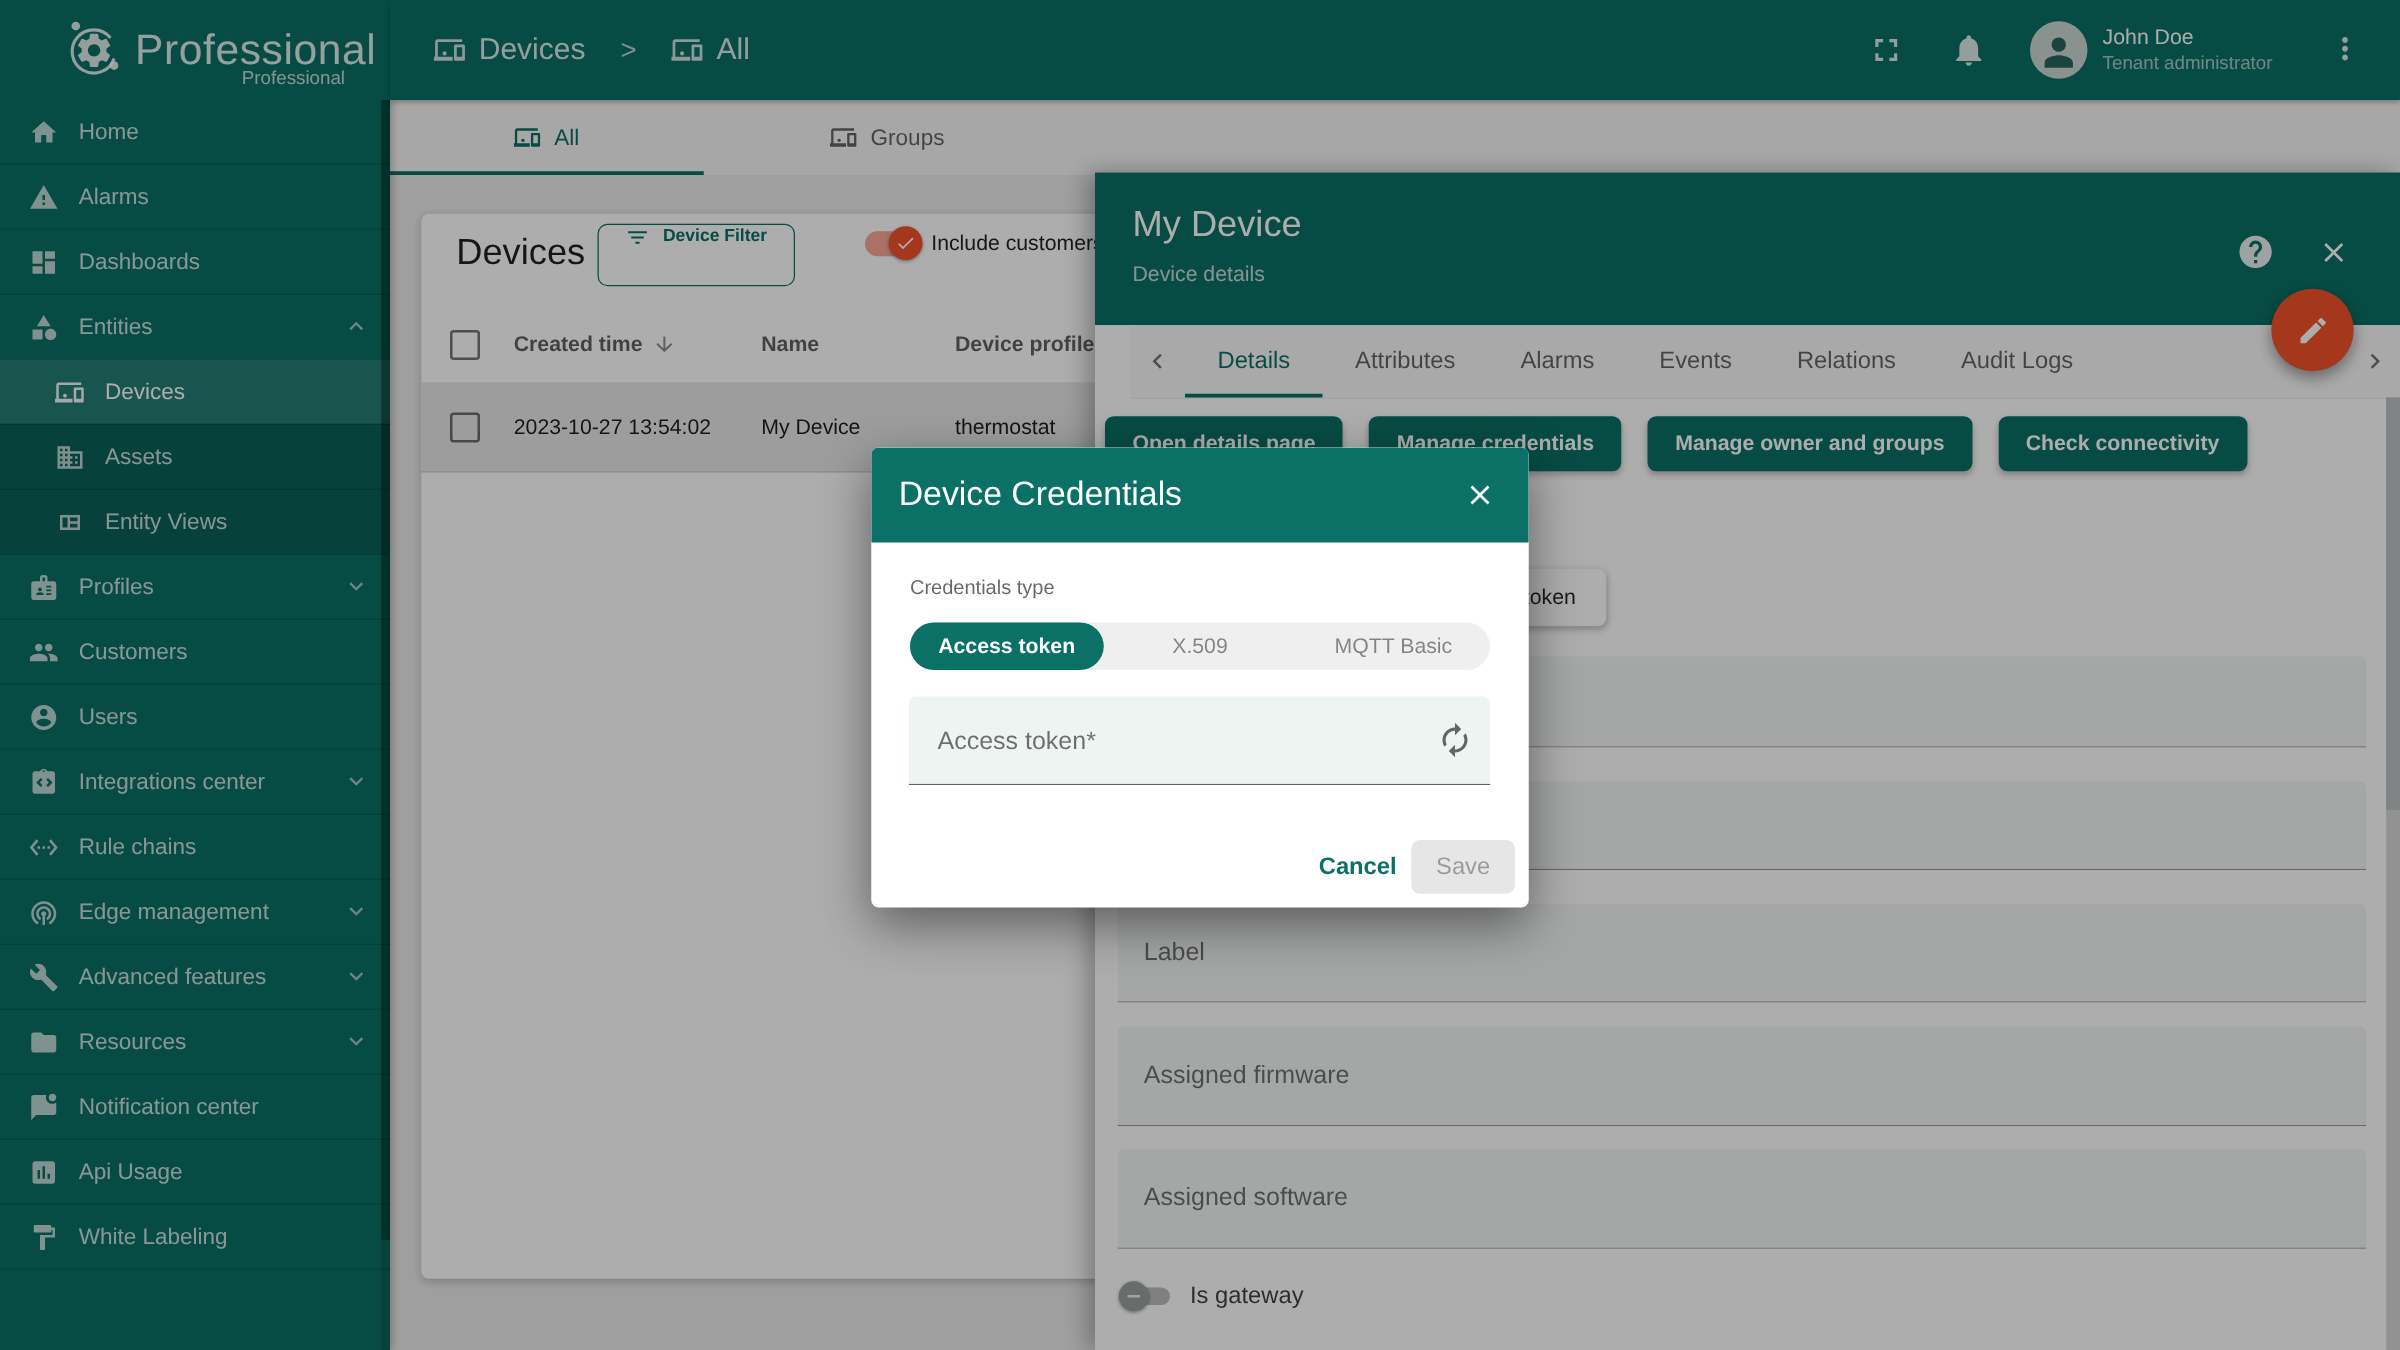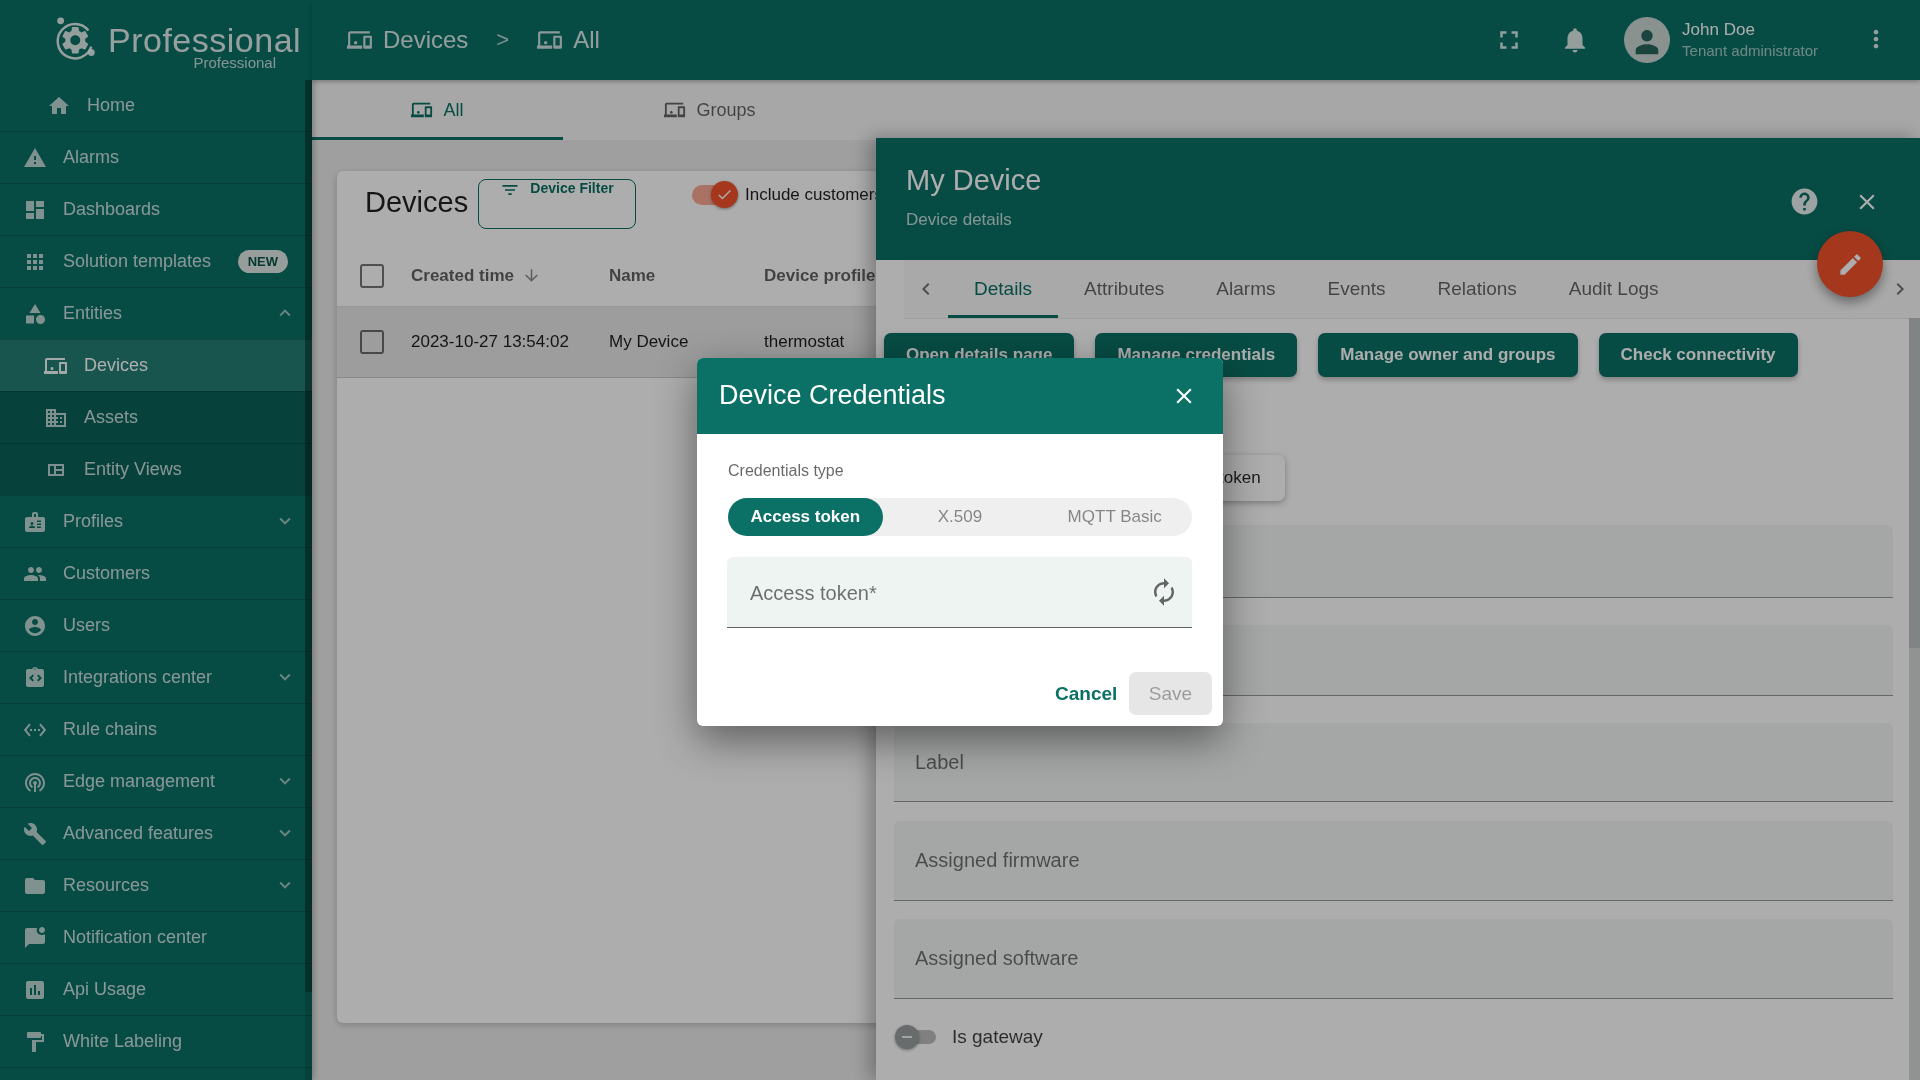--- a/index.html
+++ b/index.html
@@ -10,21 +10,21 @@
   #sidebar{position:absolute;left:0;top:0;width:312px;height:1080px;background:var(--primary);
            z-index:2;box-shadow:2px 0 6px rgba(0,0,0,.25);}
   #logo{height:80px;display:flex;align-items:center;position:relative;}
   #logo .mark{margin-left:52px;}
   #logo .word{color:rgba(255,255,255,.87);font-size:34px;letter-spacing:.5px;margin-left:10px;line-height:34px;}
   #logo .sub{position:absolute;left:160px;top:54px;width:116px;text-align:right;
              color:rgba(255,255,255,.75);font-size:15px;}
   #nav{position:absolute;top:80px;left:0;right:0;}
   .sb-item{height:51px;display:flex;align-items:center;position:relative;cursor:pointer;
            border-top:1px solid rgba(0,0,0,.16);color:rgba(255,255,255,.78);}
-  .sb-item:first-child{border-top:none;padding-left:24px;}
+  .sb-item:first-child{border-top:none;}
   .sb-item .sb-ic{margin-left:23px;width:24px;height:24px;color:rgba(255,255,255,.72);}
   .sb-item .sb-label{margin-left:16px;font-size:18px;}
   .sb-item.child .sb-ic{margin-left:44px;}
   .sb-item.child{background:rgba(0,0,0,.12);}
   .sb-item.active{background:rgba(255,255,255,.1);color:#fff;}
   .sb-item.active .sb-ic{color:rgba(255,255,255,.95);}
   .badge{position:absolute;right:24px;top:14px;background:#dde7e4;color:#0b5448;font-size:13px;
          font-weight:bold;border-radius:12px;padding:4px 10px;line-height:15px;}
   .chev{position:absolute;right:16px;top:14px;width:22px;height:22px;color:rgba(255,255,255,.6);}
   #sb-scroll{position:absolute;right:0;top:80px;width:7px;height:1000px;background:rgba(0,0,0,.14);}
@@ -184,29 +184,20 @@
           <span class="sb-ic">
             <svg width="24" height="24" viewBox="0 0 24 24">
               <path fill="currentColor" d="M3 13h8V3H3v10zm0 8h8v-6H3v6zm10 0h8V11h-8v10zm0-18v6h8V3h-8z"></path>
             </svg>
           </span>
           <span class="sb-label">Dashboards</span>
         </div>
         <div class="sb-item">
           <span class="sb-ic">
             <svg width="24" height="24" viewBox="0 0 24 24">
-              <path fill="currentColor" d="M4 8h4V4H4v4zm6 0h4V4h-4v4zm6-4v4h4V4h-4zM4 14h4v-4H4v4zm6 0h4v-4h-4v4zm6 0h4v-4h-4v4zM4 20h4v-4H4v4zm6 0h4v-4h-4v4zm6 0h4v-4h-4v4z"></path>
-            </svg>
-          </span>
-          <span class="sb-label">Solution templates</span>
-          <span class="badge">NEW</span>
-        </div>
-        <div class="sb-item">
-          <span class="sb-ic">
-            <svg width="24" height="24" viewBox="0 0 24 24">
               <path fill="currentColor" d="M12 2l-5.5 9h11L12 2zm5.5 11c-2.49 0-4.5 2.01-4.5 4.5s2.01 4.5 4.5 4.5 4.5-2.01 4.5-4.5-2.01-4.5-4.5-4.5zM3 21.5h8v-8H3v8z"></path>
             </svg>
           </span>
           <span class="sb-label">Entities</span>
           <span class="chev">
             <svg width="22" height="22" viewBox="0 0 24 24">
               <path fill="currentColor" d="M12 8l-6 6 1.41 1.41L12 10.83l4.59 4.58L18 14z"></path>
             </svg>
           </span>
         </div>

